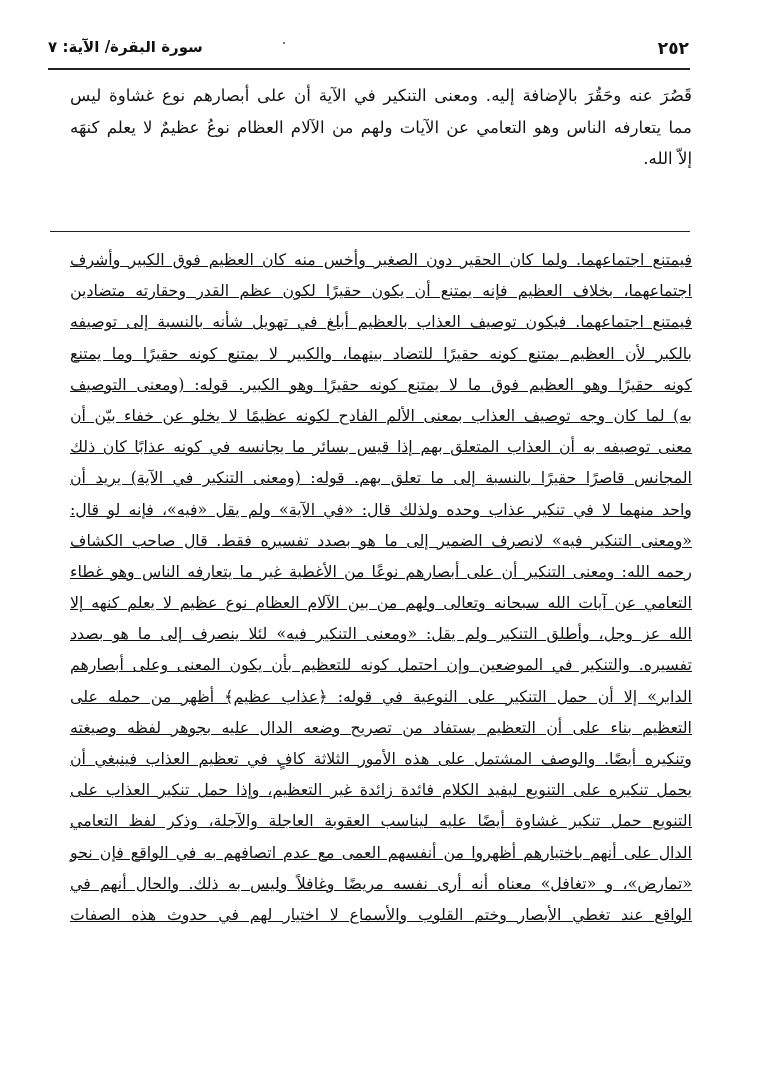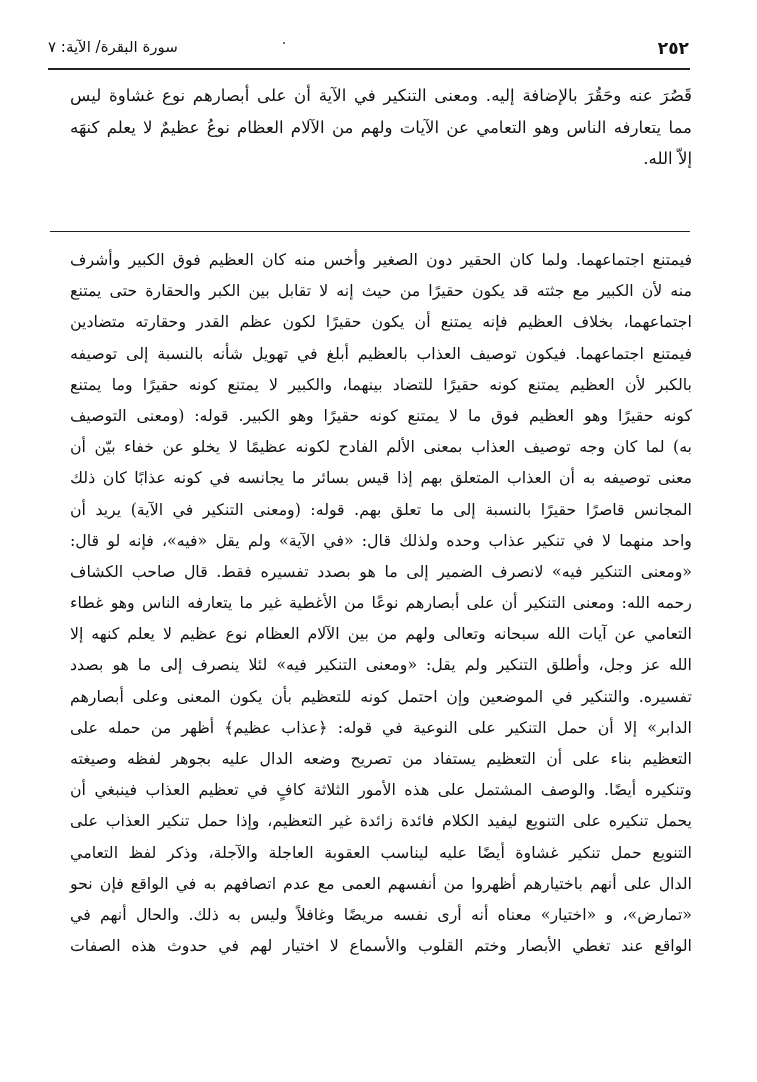--- a/index.html
+++ b/index.html
@@ -35,21 +35,21 @@
       font-size: 17px;
       font-weight: bold;
       font-family: "DejaVu Sans", sans-serif;
       text-align: center;
     }
     .running-header .chapter-title {
       position: absolute;
       left: 0;
       top: 6px;
       font-size: 15px;
-      font-weight: normal;
+      font-weight: bold;
       font-family: "DejaVu Sans", sans-serif;
     }
     .header-rule {
       position: absolute;
       left: 48px;
       top: 68px;
       width: 642px;
       height: 0;
       border-top: 2px solid #222;
     }
@@ -75,21 +75,21 @@
       font-size: 16.3px;
       overflow: visible;
       height: 31px;
       line-height: 31px;
     }
     .line.last {
       text-align-last: right;
     }
     .main-text { top: 80px; }
     .main-text .line { height: 31.5px; line-height: 31.5px; font-size: 16.6px; }
-    .commentary { top: 244px; }
+    .commentary { top: 244px; text-decoration: underline; }
     .commentary .line { height: 31.2px; line-height: 31.2px; font-size: 15.8px; }
     .faint-dot {
       position: absolute;
       left: 283px;
       top: 42px;
       width: 2px; height: 2px;
       background: #444;
       border-radius: 50%;
     }
   </style>
@@ -108,37 +108,36 @@
   <div class="text-block main-text">
     <span class="line">قَصُرَ عنه وحَقُرَ بالإضافة إليه. ومعنى التنكير في الآية أن على أبصارهم نوع غشاوة ليس</span>
     <span class="line">مما يتعارفه الناس وهو التعامي عن الآيات ولهم من الآلام العظام نوعُ عظيمٌ لا يعلم كنهَه</span>
     <span class="line last">إلاّ الله.</span>
   </div>
 
   <div class="section-rule"></div>
 
   <div class="text-block commentary">
     <span class="line">فيمتنع اجتماعهما. ولما كان الحقير دون الصغير وأخس منه كان العظيم فوق الكبير وأشرف</span>
-    <span class="line">منه لأن الكبير مع جثته قد يكون حقيرًا من حيث إنه لا تقابل بين الكبر والحقارة حتى يمتنع</span>
     <span class="line">اجتماعهما، بخلاف العظيم فإنه يمتنع أن يكون حقيرًا لكون عظم القدر وحقارته متضادين</span>
     <span class="line">فيمتنع اجتماعهما. فيكون توصيف العذاب بالعظيم أبلغ في تهويل شأنه بالنسبة إلى توصيفه</span>
     <span class="line">بالكبر لأن العظيم يمتنع كونه حقيرًا للتضاد بينهما، والكبير لا يمتنع كونه حقيرًا وما يمتنع</span>
     <span class="line">كونه حقيرًا وهو العظيم فوق ما لا يمتنع كونه حقيرًا وهو الكبير. قوله: (ومعنى التوصيف</span>
     <span class="line">به) لما كان وجه توصيف العذاب بمعنى الألم الفادح لكونه عظيمًا لا يخلو عن خفاء بيّن أن</span>
     <span class="line">معنى توصيفه به أن العذاب المتعلق بهم إذا قيس بسائر ما يجانسه في كونه عذابًا كان ذلك</span>
     <span class="line">المجانس قاصرًا حقيرًا بالنسبة إلى ما تعلق بهم. قوله: (ومعنى التنكير في الآية) يريد أن</span>
     <span class="line">واحد منهما لا في تنكير عذاب وحده ولذلك قال: «في الآية» ولم يقل «فيه»، فإنه لو قال:</span>
     <span class="line">«ومعنى التنكير فيه» لانصرف الضمير إلى ما هو بصدد تفسيره فقط. قال صاحب الكشاف</span>
     <span class="line">رحمه الله: ومعنى التنكير أن على أبصارهم نوعًا من الأغطية غير ما يتعارفه الناس وهو غطاء</span>
     <span class="line">التعامي عن آيات الله سبحانه وتعالى ولهم من بين الآلام العظام نوع عظيم لا يعلم كنهه إلا</span>
     <span class="line">الله عز وجل، وأطلق التنكير ولم يقل: «ومعنى التنكير فيه» لئلا ينصرف إلى ما هو بصدد</span>
     <span class="line">تفسيره. والتنكير في الموضعين وإن احتمل كونه للتعظيم بأن يكون المعنى وعلى أبصارهم</span>
     <span class="line">الدابر» إلا أن حمل التنكير على النوعية في قوله: ﴿عذاب عظيم﴾ أظهر من حمله على</span>
     <span class="line">التعظيم بناء على أن التعظيم يستفاد من تصريح وضعه الدال عليه بجوهر لفظه وصيغته</span>
     <span class="line">وتنكيره أيضًا. والوصف المشتمل على هذه الأمور الثلاثة كافٍ في تعظيم العذاب فينبغي أن</span>
     <span class="line">يحمل تنكيره على التنويع ليفيد الكلام فائدة زائدة غير التعظيم، وإذا حمل تنكير العذاب على</span>
     <span class="line">التنويع حمل تنكير غشاوة أيضًا عليه ليناسب العقوبة العاجلة والآجلة، وذكر لفظ التعامي</span>
     <span class="line">الدال على أنهم باختيارهم أظهروا من أنفسهم العمى مع عدم اتصافهم به في الواقع فإن نحو</span>
-    <span class="line">«تمارض»، و «اختيار» معناه أنه أرى نفسه مريضًا وغافلاً وليس به ذلك. والحال أنهم في</span>
+    <span class="line">«تمارض»، و «تغافل» معناه أنه أرى نفسه مريضًا وغافلاً وليس به ذلك. والحال أنهم في</span>
     <span class="line">الواقع عند تغطي الأبصار وختم القلوب والأسماع لا اختيار لهم في حدوث هذه الصفات</span>
   </div>
 
 </div>
 
 </body></html>

